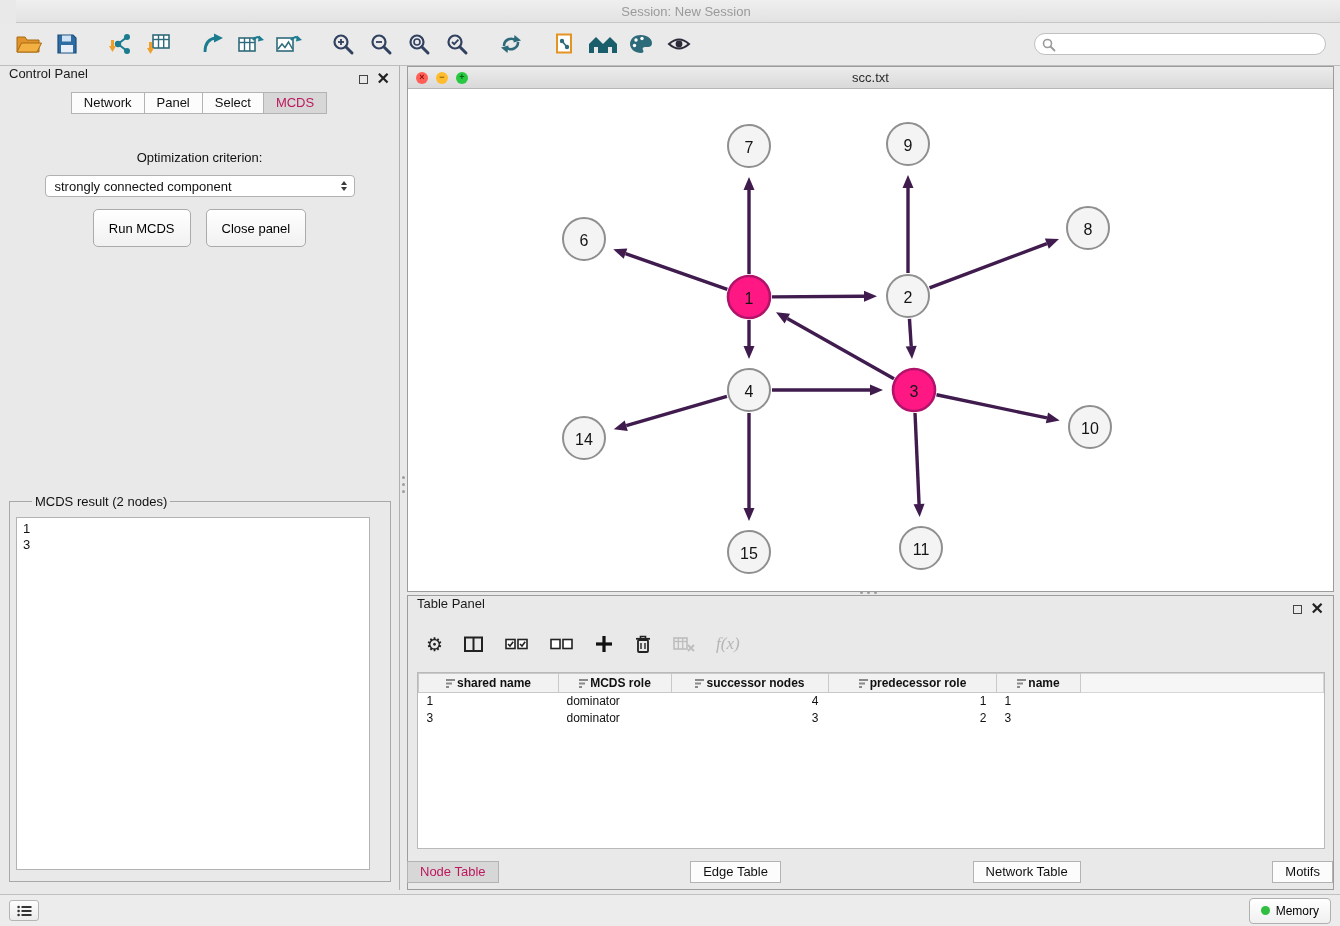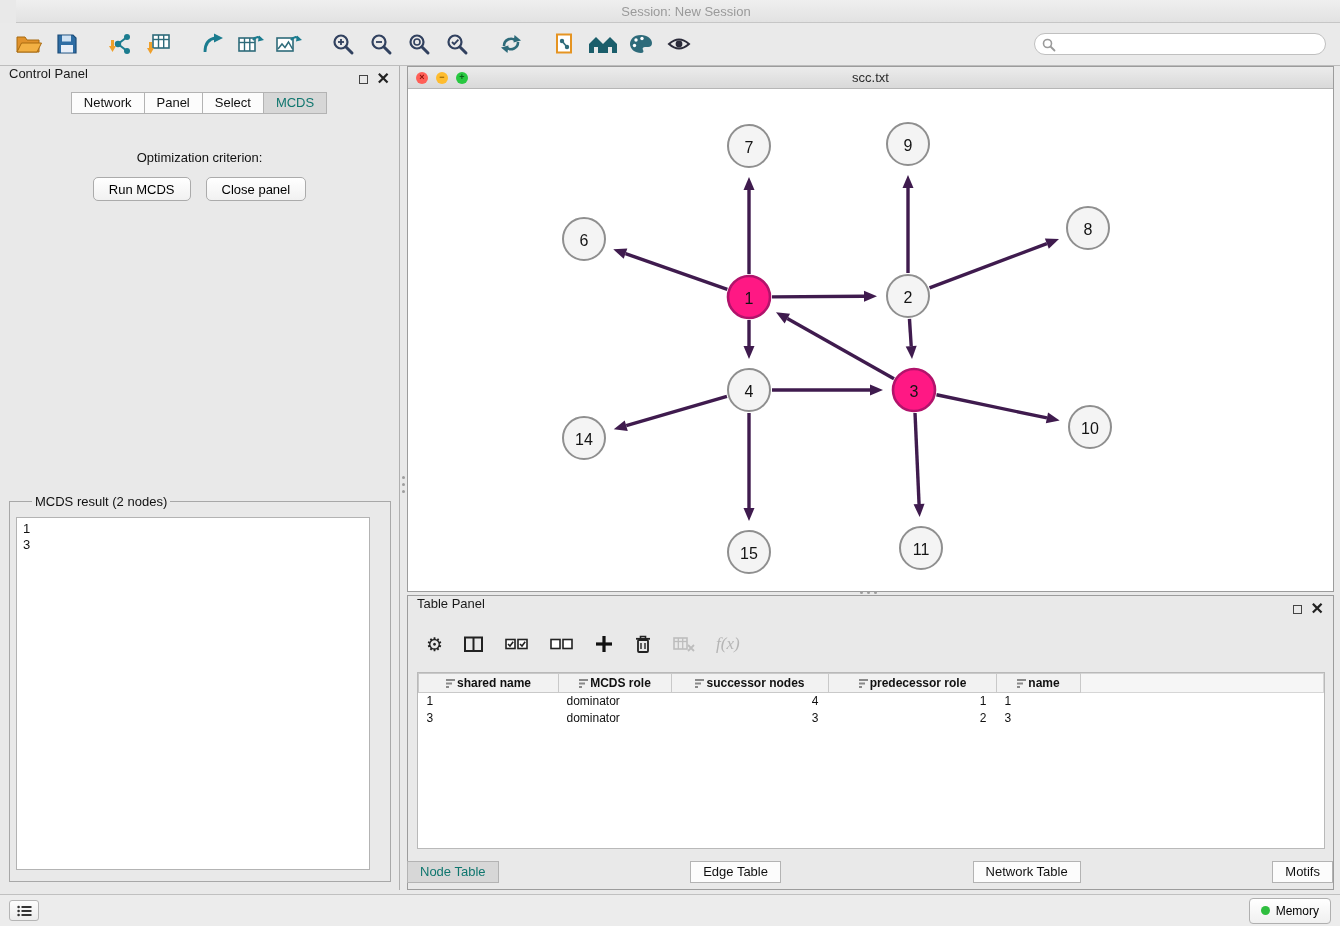--- a/index.html
+++ b/index.html
@@ -23,29 +23,29 @@
   .workspace{position:absolute;left:0;top:66px;width:1340px;height:828px}
 
   
   .control-panel{position:absolute;left:0;top:0;width:400px;height:824px;background:#e9e9e9;border-right:1px solid #b0b0b0}
   .panel-header{height:26px;display:flex;padding:0 9px;font-size:13px;color:#1a1a1a}
   .panel-header .hicons{margin-left:auto;display:flex;align-items:center;gap:9px}
   .float-icon{width:9px;height:9px;border:1.5px solid #444;display:inline-block}
   .close-icon{font-size:16px;font-weight:bold;color:#222;line-height:1}
   .tabstrip{display:flex;justify-content:center;align-items:flex-start;height:23px}
   .tab{padding:2px 12px 3px;background:#fcfcfc;border:1px solid #b3b3b3;margin-left:-1px;font-size:13px;cursor:default;white-space:nowrap}
-  .tab.active{background:#d7d7d7;color:#0f766e}
+  .tab.active{background:#d7d7d7;color:#be185d}
   .cp-body{padding-top:35px;text-align:center}
   .opt-label{font-size:13px;margin-bottom:10px}
   .dropdown{width:310px;height:22px;margin:0 auto;background:#fff;border:1px solid #b1b1b1;border-radius:4px;position:relative;display:flex;align-items:center;padding-left:9px;font-size:13px;text-align:left}
   .spinner{position:absolute;right:7px;top:50%;transform:translateY(-50%);display:flex;flex-direction:column;gap:2px}
   .tri-up{width:0;height:0;border-left:3.5px solid transparent;border-right:3.5px solid transparent;border-bottom:4.5px solid #3a3a3a}
   .tri-down{width:0;height:0;border-left:3.5px solid transparent;border-right:3.5px solid transparent;border-top:4.5px solid #3a3a3a}
   .btn-row{margin-top:12px;display:flex;justify-content:center;gap:15px}
-  .btn{height:24px;padding:0 15px;background:linear-gradient(#fff,#f1f1f1);border:1px solid #ababab;border-radius:5px;font-size:13px;font-family:inherit;cursor:default}
+  .btn{height:38px;padding:0 15px;background:linear-gradient(#fff,#f1f1f1);border:1px solid #ababab;border-radius:5px;font-size:13px;font-family:inherit;cursor:default}
   .result-box{position:absolute;left:9px;top:428px;width:382px;height:388px;border:1px solid #a8a8a8;background:transparent}
   .result-box legend{font-size:13px;margin-left:22px;padding:0 3px;color:#111}
   .result-inner{position:absolute;left:6px;right:20px;top:8px;bottom:11px;background:#fff;border:1px solid #b3b3b3;padding:3px 6px;text-align:left;font-size:13px;line-height:16px;overflow:hidden}
 
   
   .network-window{position:absolute;left:407px;top:0;width:927px;height:526px;background:#fff;border:1px solid #9c9c9c}
   .mac-titlebar{height:22px;background:linear-gradient(#ececec,#d9d9d9);border-bottom:1px solid #b6b6b6;display:flex;align-items:center;padding:0 8px;position:relative}
   .lights{display:flex;gap:8px;z-index:2}
   .light{width:12px;height:12px;border-radius:50%;display:flex;align-items:center;justify-content:center;font-size:9px;font-weight:700;line-height:1}
   .light.red{background:#ff5f57;color:#8c1008}
@@ -240,20 +240,27 @@
         </span>
       </div>
       <div class="tabstrip">
         <span class="tab">Network</span>
         <span class="tab">Panel</span>
         <span class="tab">Select</span>
         <span class="tab active">MCDS</span>
       </div>
       <div class="cp-body">
         <div class="opt-label">Optimization criterion:</div>
+        <div class="dropdown">
+          <span>strongly connected component</span>
+          <span class="spinner">
+            <span class="tri-up"></span>
+              <span class="tri-down"></span>
+          </span>
+        </div>
         <div class="btn-row">
           <button class="btn">Run MCDS</button>
           <button class="btn">Close panel</button>
         </div>
       </div>
       <fieldset class="result-box">
         <legend>MCDS result (2 nodes)</legend>
         <div class="result-inner">
             <div>1</div>
             <div>3</div>

